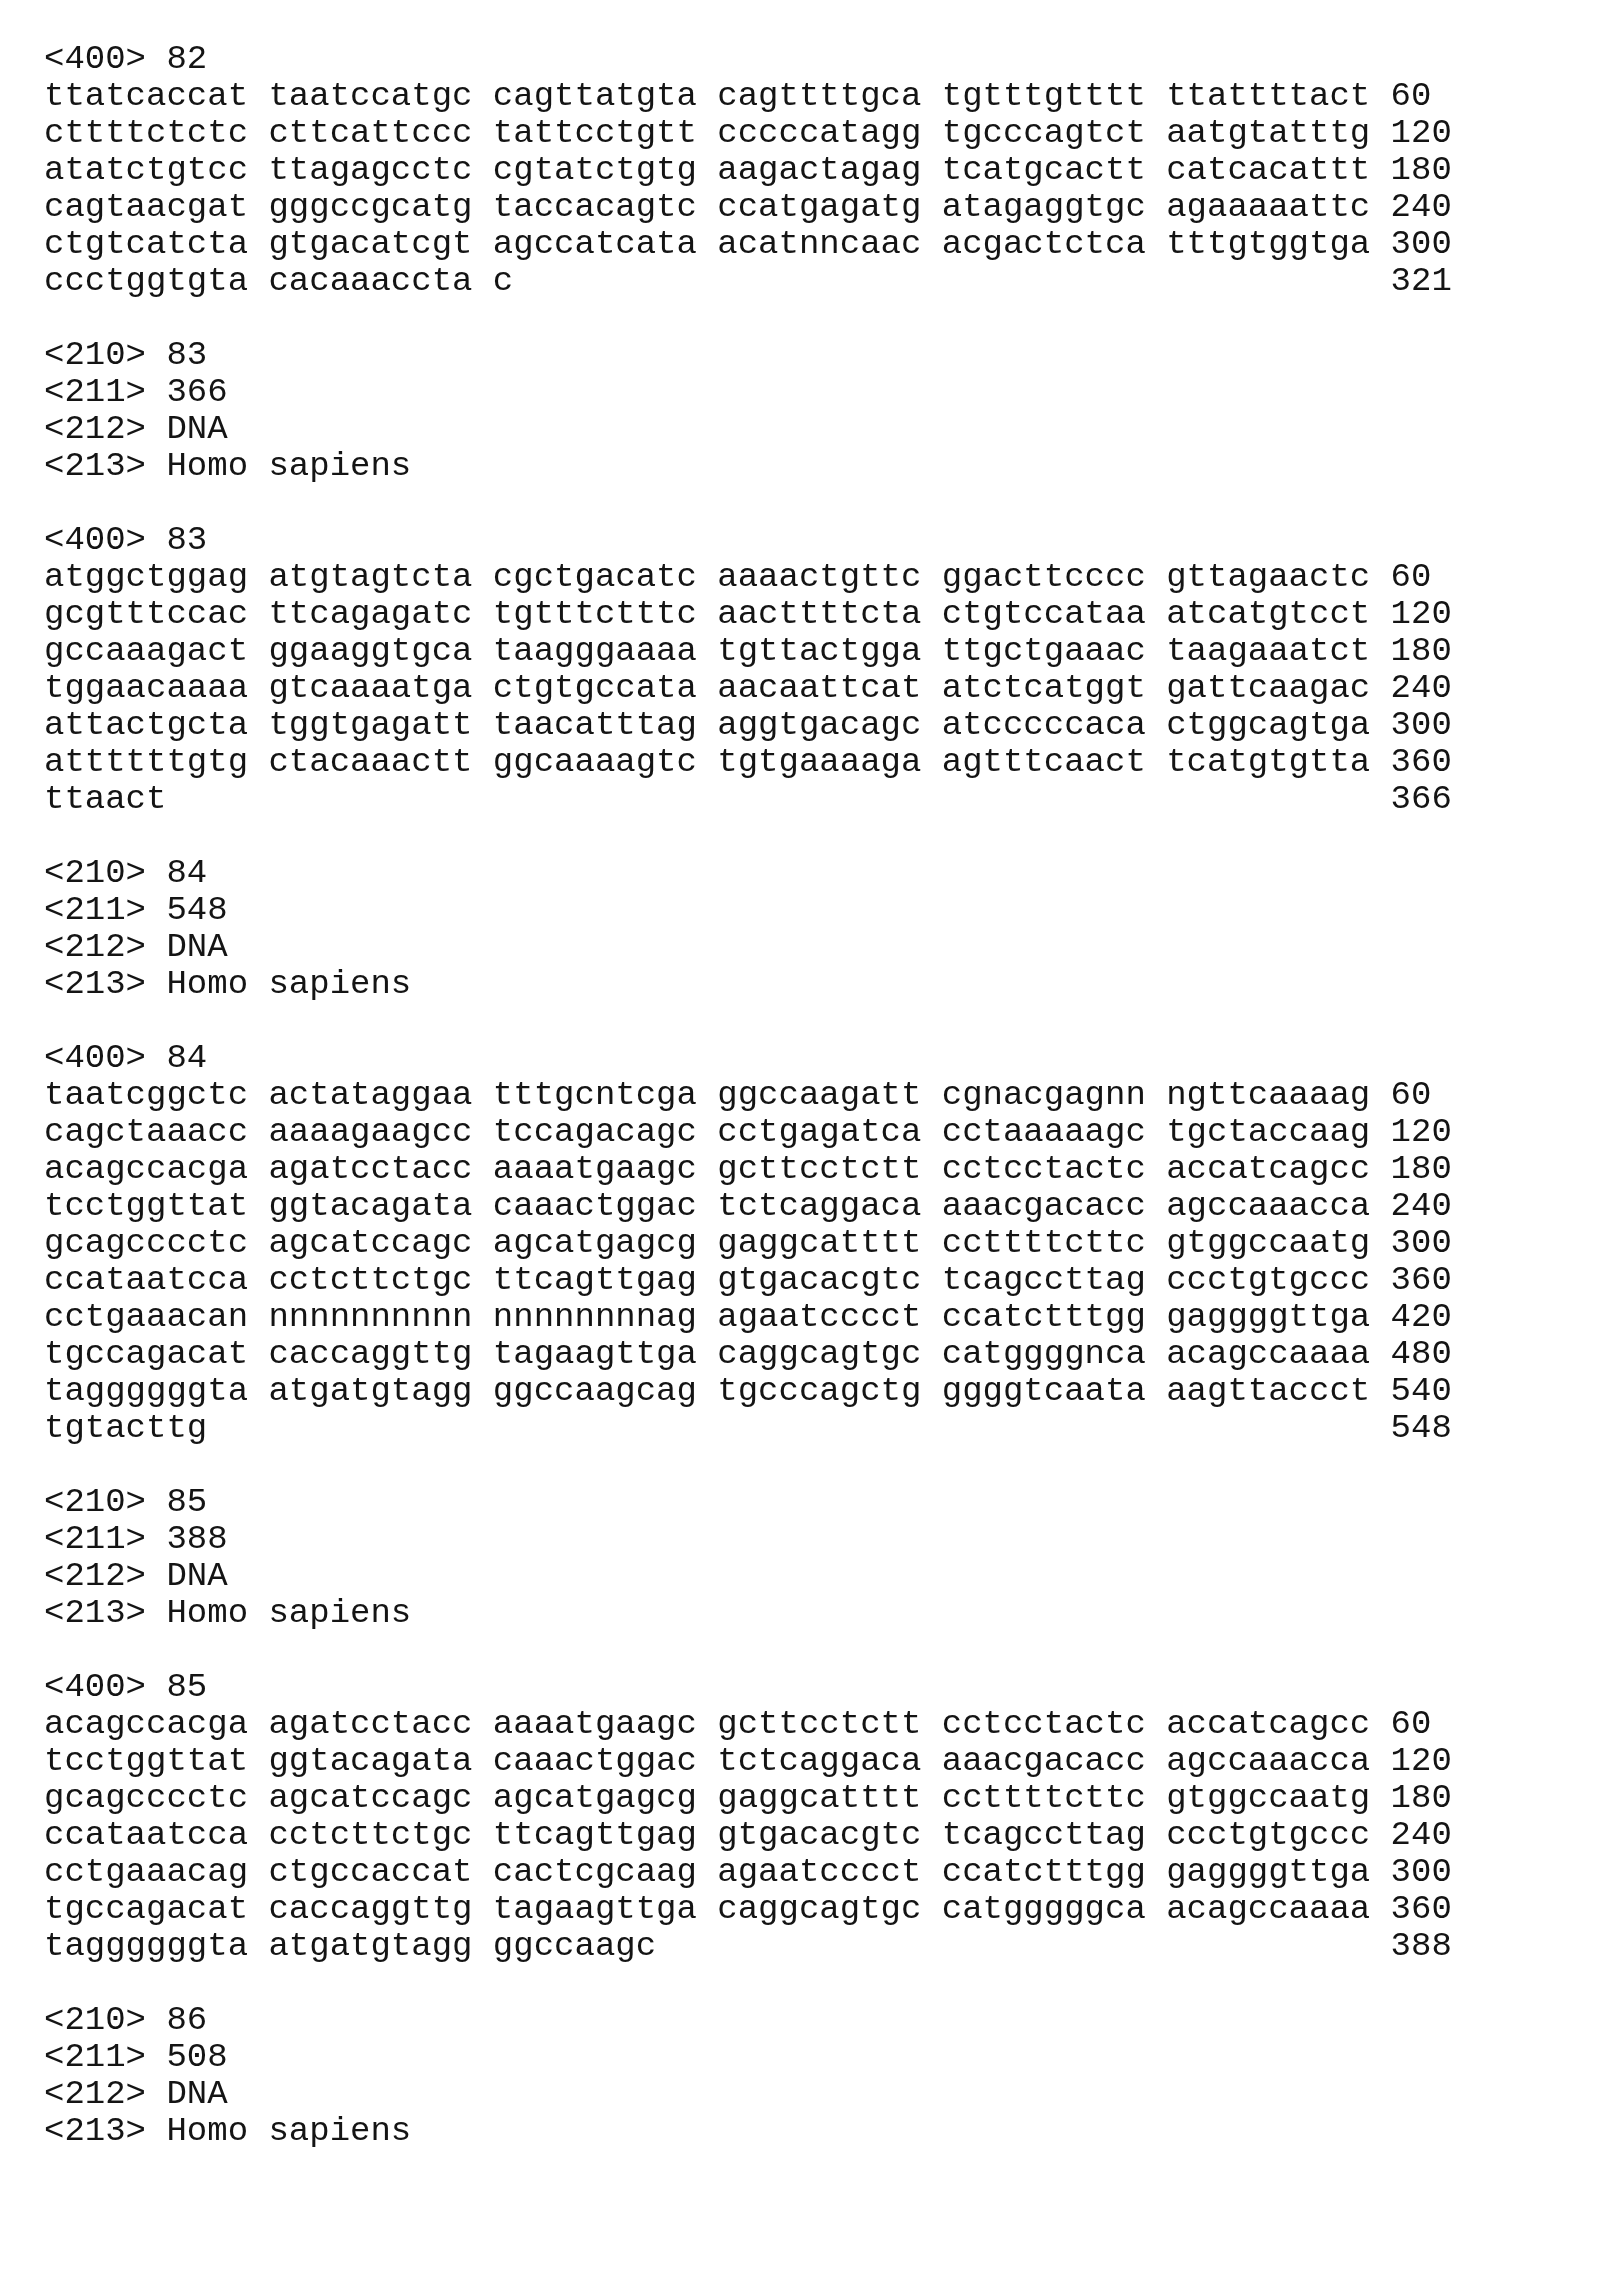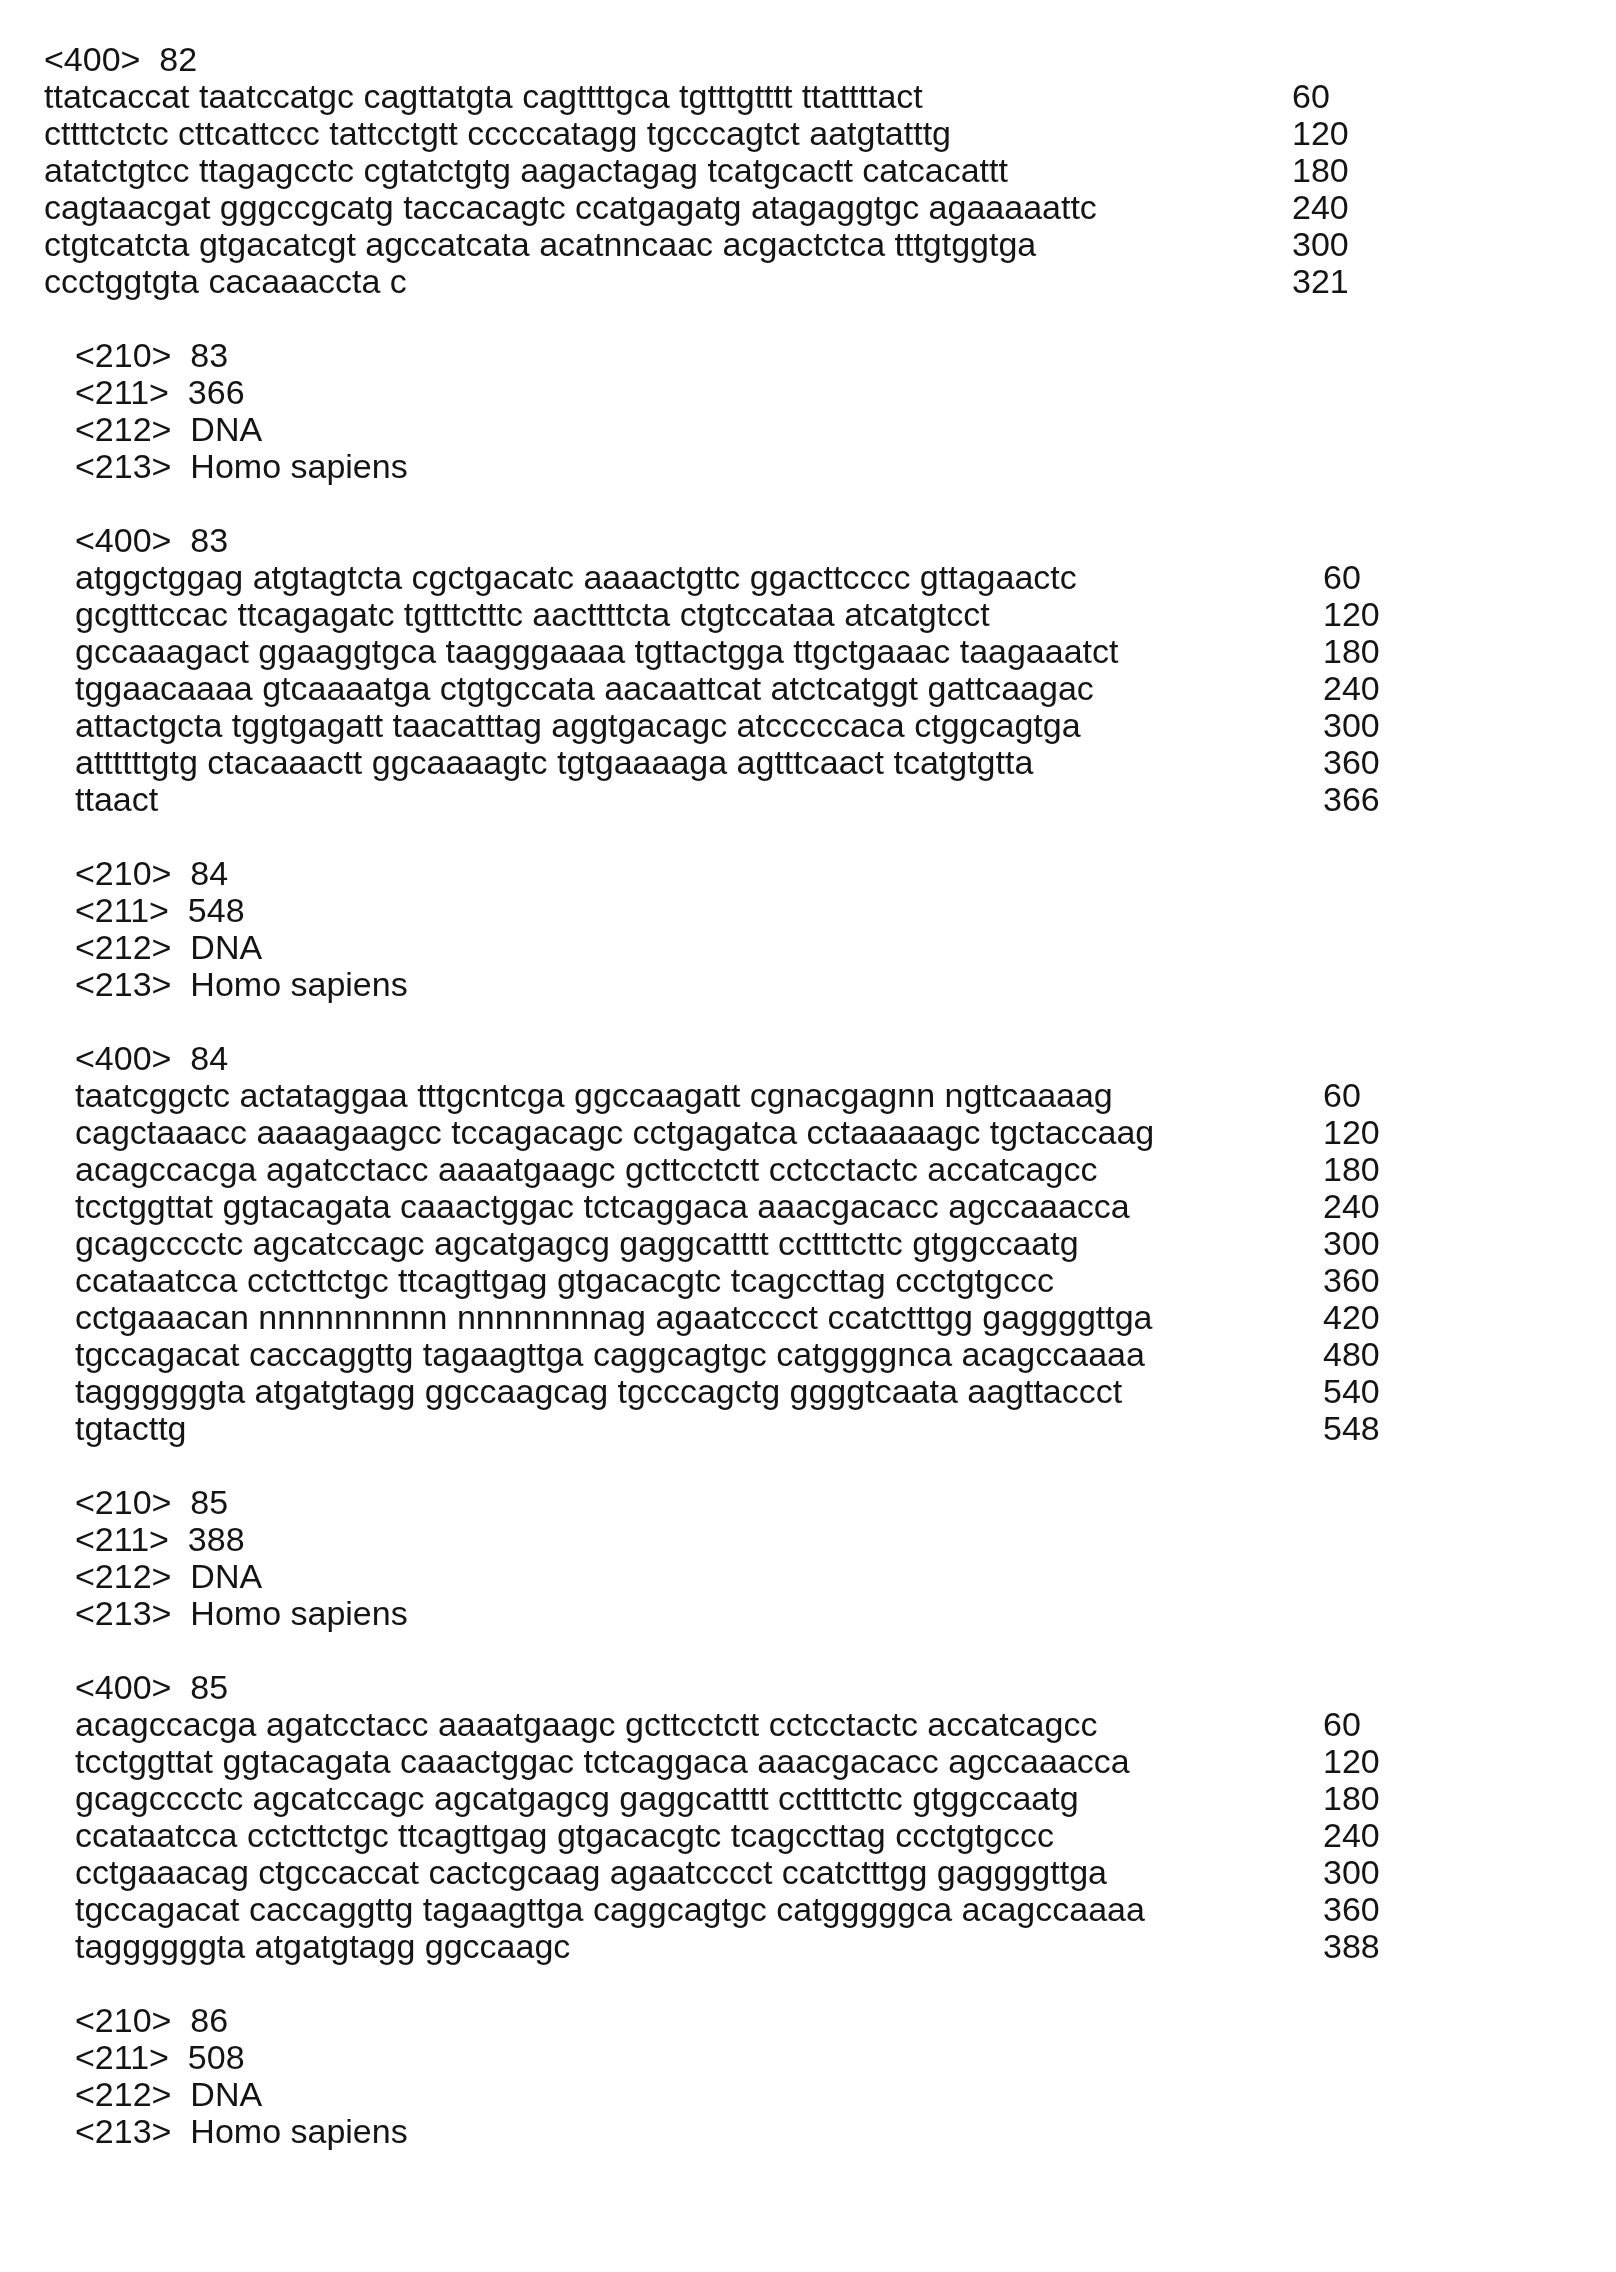--- a/index.html
+++ b/index.html
@@ -10,28 +10,28 @@
   body {
     width: 1617px;
     height: 2273px;
     overflow: hidden;
   }
   .doc {
     box-sizing: border-box;
     width: 1374px;
     height: 2273px;
     padding: 41px 16.6px 0 44px;
-    font-family: Liberation Sans, sans-serif;
+    font-family: Liberation Mono, monospace;
     font-size: 34px;
     line-height: 37px;
     color: #141414;
     white-space: pre;
   }
   .section { margin: 0; }
-  .section + .section { margin-top: 37px; margin-left: 31px; } 
+  .section + .section { margin-top: 37px; } 
   .line { height: 37px; white-space: pre; }
   .tag-label { white-space: pre; }
   .kv-gap { display: inline-block; width: 1ch; }
   .seq-text {
     display: inline-block;
     width: 66ch;          
     white-space: pre;
     vertical-align: top;
   }
   .pos-num { white-space: pre; }

